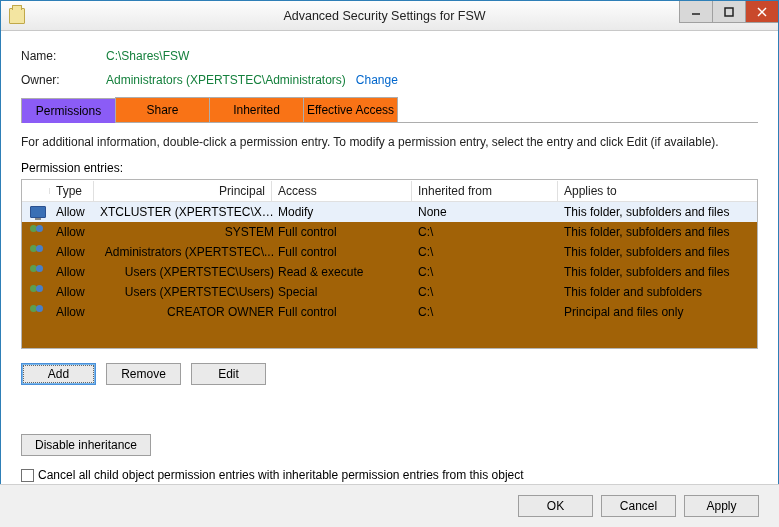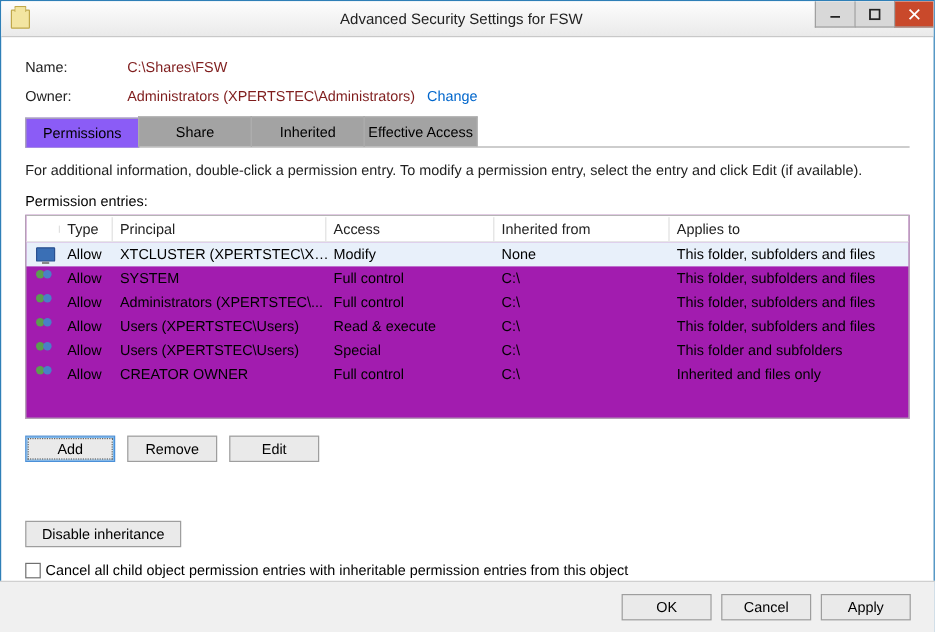--- a/index.html
+++ b/index.html
@@ -76,40 +76,40 @@
   }
   .field-row {
     display: flex;
     margin-bottom: 10px;
     align-items: flex-end;
   }
   .field-label {
     width: 85px;
     color: #222;
   }
-  .field-value { color: #7f1d1d; }
+  .field-value { color: #15803d; }
   .link {
     color: #0066cc;
     margin-left: 10px;
     cursor: pointer;
   }
 
   
   .tabs {
     display: flex;
     margin-top: 8px;
     border-bottom: 1px solid #adadad;
   }
   .tab {
     padding: 5px 0;
     width: 95px;
     text-align: center;
     border: 1px solid #adadad;
     border-bottom: none;
-    background: #a3a3a3;
+    background: #f97316;
     margin-right: -1px;
     position: relative;
     cursor: default;
   }
   .tab.active {
     background: #8b5cf6;
     top: 1px;
   }
 
   .tab-body {
@@ -120,21 +120,21 @@
     color: #222;
   }
   .section-label {
     margin-bottom: 4px;
   }
 
   
   .list {
     border: 1px solid #b5b5b5;
     height: 170px;
-    background: #a21caf;
+    background: #a16207;
   }
   .list-header, .list-row {
     display: flex;
     align-items: center;
     font-size: 12px;
   }
   .list-header {
     background: #fff;
     border-bottom: 1px solid #e0e0e0;
     height: 22px;
@@ -145,21 +145,21 @@
     color: #222;
   }
   .list-header .col:last-child { border-right: none; }
   .list-row {
     height: 20px;
     padding-left: 2px;
   }
   .list-row.selected { background: #e8f0fa; }
   .col-icon { width: 28px; display:flex; align-items:center; justify-content:center; }
   .col-type { width: 44px; padding-left: 4px;}
-  .col-principal { width: 178px; padding-left: 4px; white-space: nowrap; overflow: hidden; text-overflow: ellipsis; }
+  .col-principal { width: 178px; padding-left: 4px; white-space: nowrap; overflow: hidden; text-overflow: ellipsis; text-align: right; }
   .col-access { width: 140px; padding-left: 4px;}
   .col-inherited { width: 146px; padding-left: 4px;}
   .col-applies { flex: 1; padding-left: 4px;}
   .list-header .col-icon { width: 28px; }
   
   .row-icon-monitor {
     width: 16px; height: 12px;
     background: #3a6fb5;
     border: 1px solid #2a5090;
     border-radius: 1px;
@@ -343,21 +343,21 @@
             <div class="col-applies">This folder and subfolders</div>
           </div>
           <div class="list-row">
             <div class="col-icon">
               <div class="row-icon-users"></div>
             </div>
             <div class="col-type">Allow</div>
             <div class="col-principal">CREATOR OWNER</div>
             <div class="col-access">Full control</div>
             <div class="col-inherited">C:\</div>
-            <div class="col-applies">Inherited and files only</div>
+            <div class="col-applies">Principal and files only</div>
           </div>
         </div>
     </div>
 
     <div class="btn-row">
       <button class="btn focus">Add</button>
       <button class="btn">Remove</button>
       <button class="btn">Edit</button>
     </div>
 

